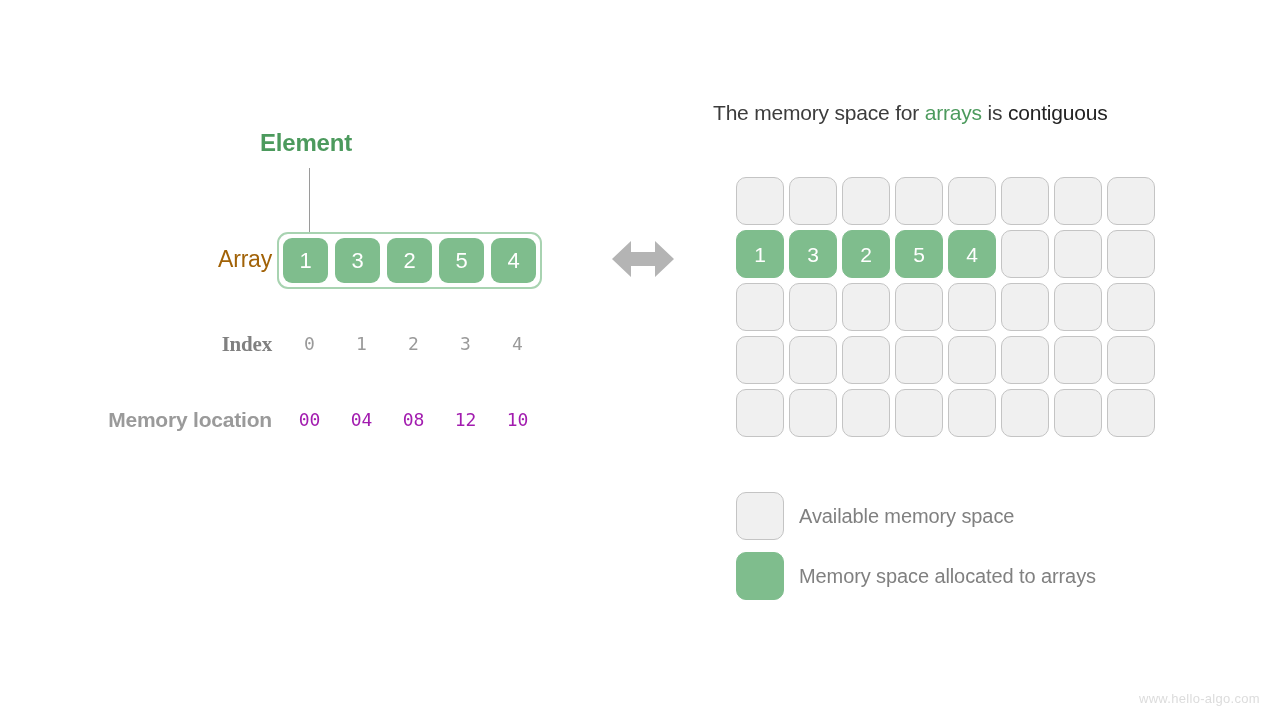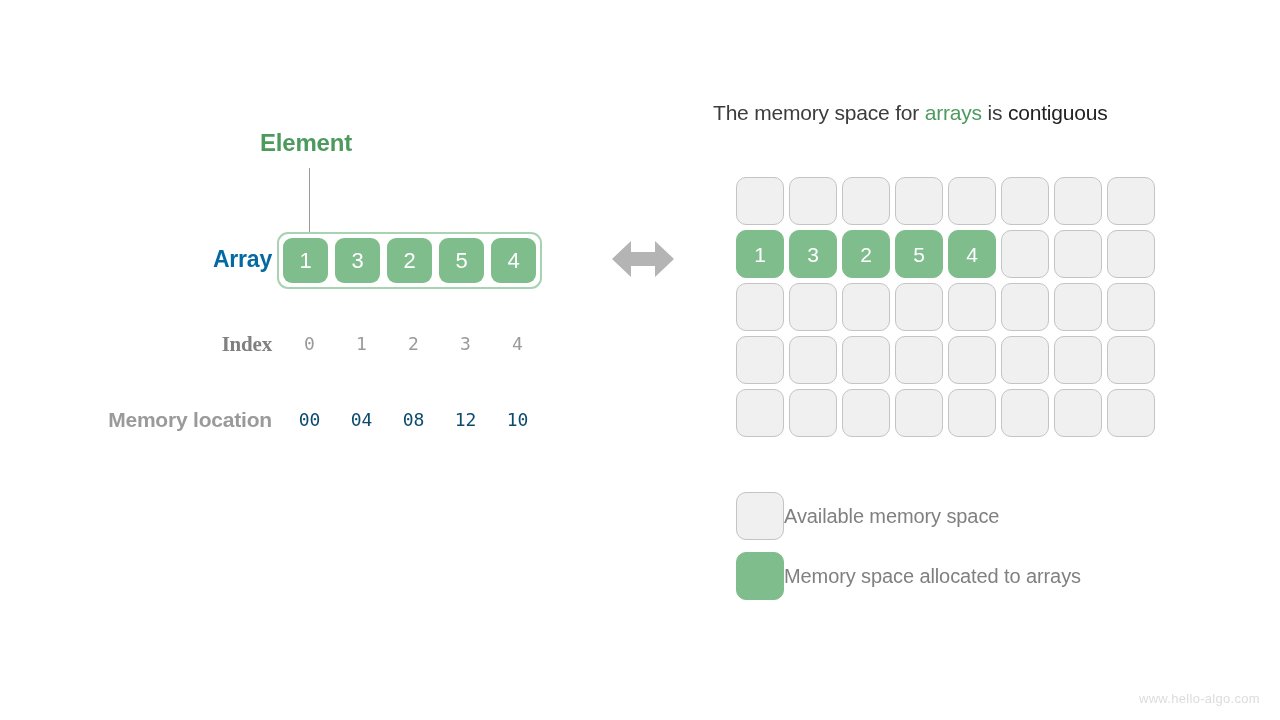--- a/index.html
+++ b/index.html
@@ -45,22 +45,22 @@
     background: #9a9a9a;
   }
 
   #array-row-label {
     position: absolute;
     left: 32px;
     top: 246px;
     width: 240px;
     text-align: right;
     font-size: 23px;
-    font-weight: bold;
-    color: #0369a1;
+    font-weight: normal;
+    color: #a16207;
     letter-spacing: -0.2px;
   }
 
   #array-box {
     position: absolute;
     left: 277px;
     top: 232px;
     height: 57px;
     box-sizing: border-box;
     border: 2px solid #A8D3B1;
@@ -133,21 +133,21 @@
     top: 409px;
     display: flex;
     gap: 7px;
     padding-left: 6px;
   }
   #memloc-values .v {
     width: 45px;
     text-align: center;
     font-family: "DejaVu Sans Mono", monospace;
     font-size: 18px;
-    color: #0c4a6e;
+    color: #a21caf;
   }
 
   
   #equiv-arrow {
     position: absolute;
     left: 612px;
     top: 238px;
     width: 62px;
     height: 42px;
   }
@@ -217,21 +217,21 @@
     position: absolute;
     left: 36px;
     top: 492px;
     display: flex;
     flex-direction: column;
     gap: 12px;
   }
   .legend-item {
     display: flex;
     align-items: center;
-    gap: 0;
+    gap: 15px;
   }
   .legend-swatch {
     width: 48px;
     height: 48px;
     border-radius: 10px;
     box-sizing: border-box;
     flex: 0 0 auto;
   }
   .legend-swatch.free {
     background: #F0F0F0;

